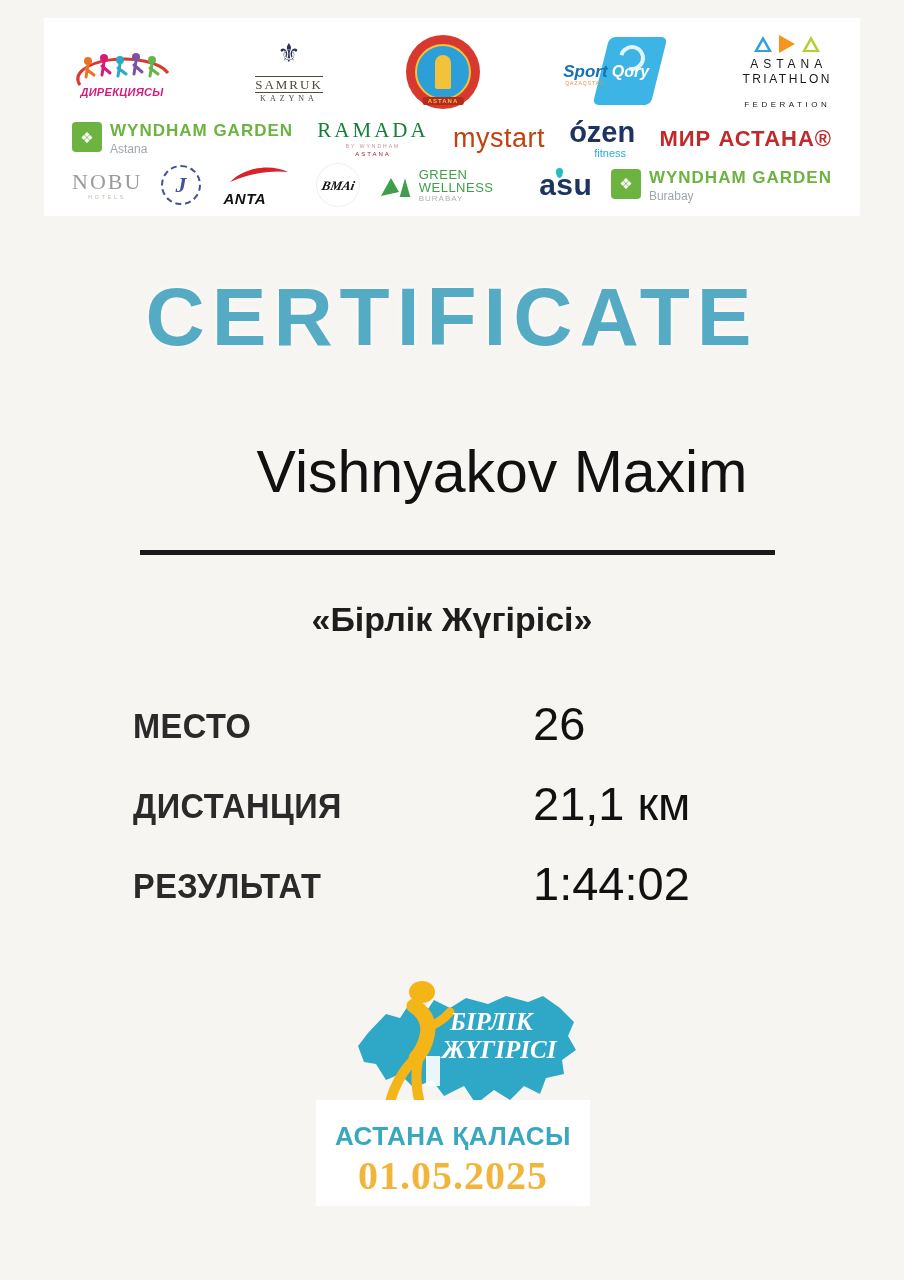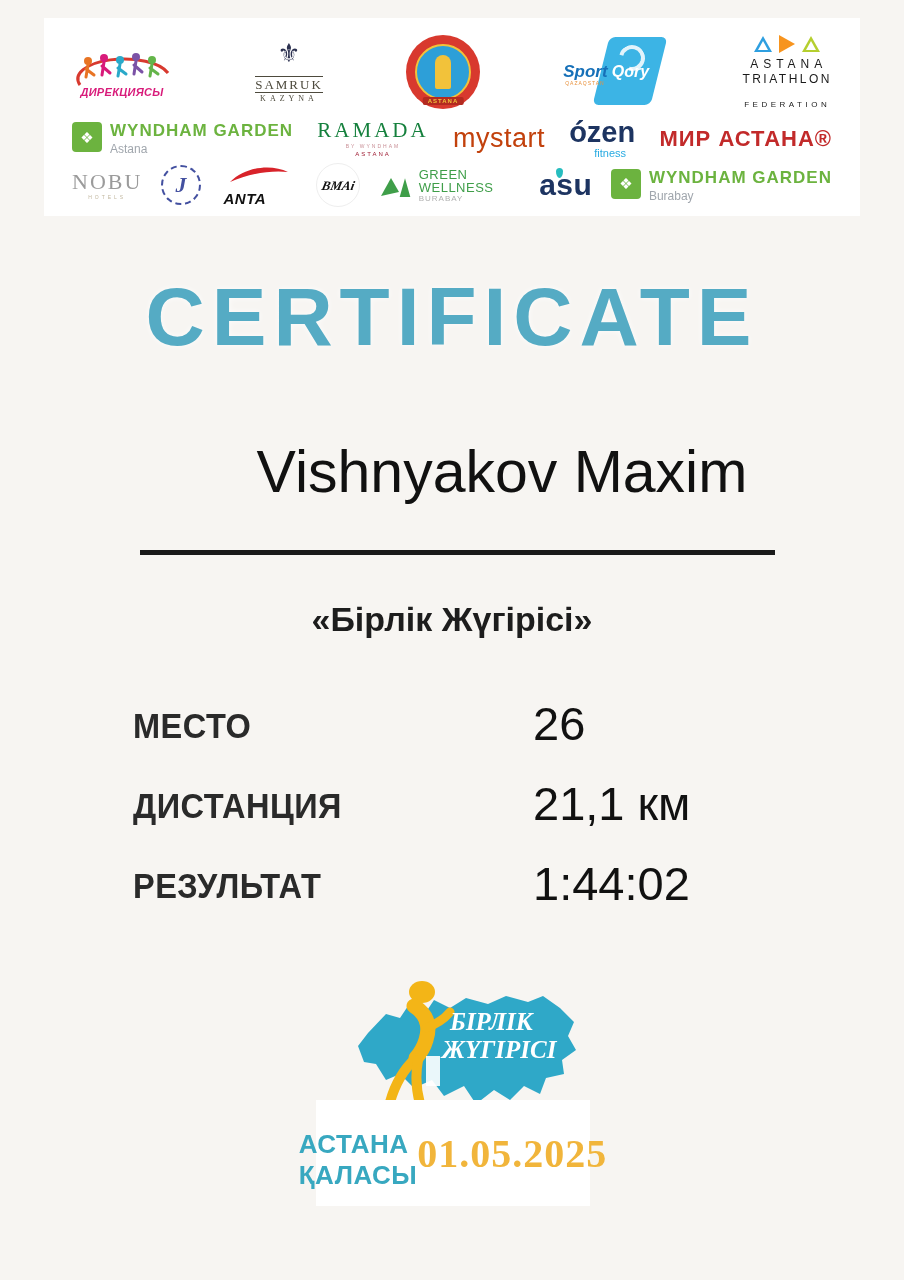--- a/index.html
+++ b/index.html
@@ -118,21 +118,21 @@
 
   .fields { position:absolute; left:105px; top:688px; width:700px;margin-left:28px; }
   .field-row { position:relative; height:80px; }
   .field-label { position:absolute; left:0; top:18px; font-size:35px; font-weight:700; color:#2a2a2a;
                  transform:scaleX(0.93); transform-origin:left; letter-spacing:0.5px; }
   .field-value { position:absolute; left:400px; top:8px; font-size:47px; font-weight:400; color:#111; }
 
   
   .footer-logo { position:absolute; left:338px; top:978px; width:244px; height:132px; }
   .footer-band { position:absolute; left:316px; top:1100px; width:274px; height:106px; background:#ffffff;
-                 display:flex; flex-direction:row; align-items:center; justify-content:center; }
+                 display:flex; flex-direction:column; align-items:center; justify-content:center; }
   .footer-city { font-size:26px; font-weight:700; color:#38a8c0; letter-spacing:0.5px; margin-top:14px;}
   .footer-date { font-size:40px; font-weight:800; color:#f1b53b; letter-spacing:1px;font-family:Liberation Serif, serif; }
 </style>
 </head>
 <body>
 
 <div class="page">
 
   <div class="logo-band">
 

